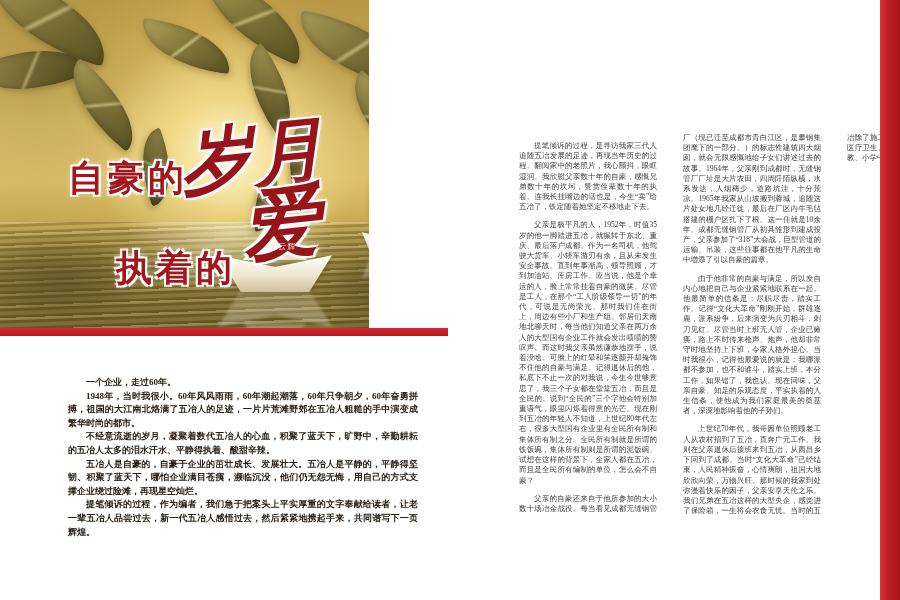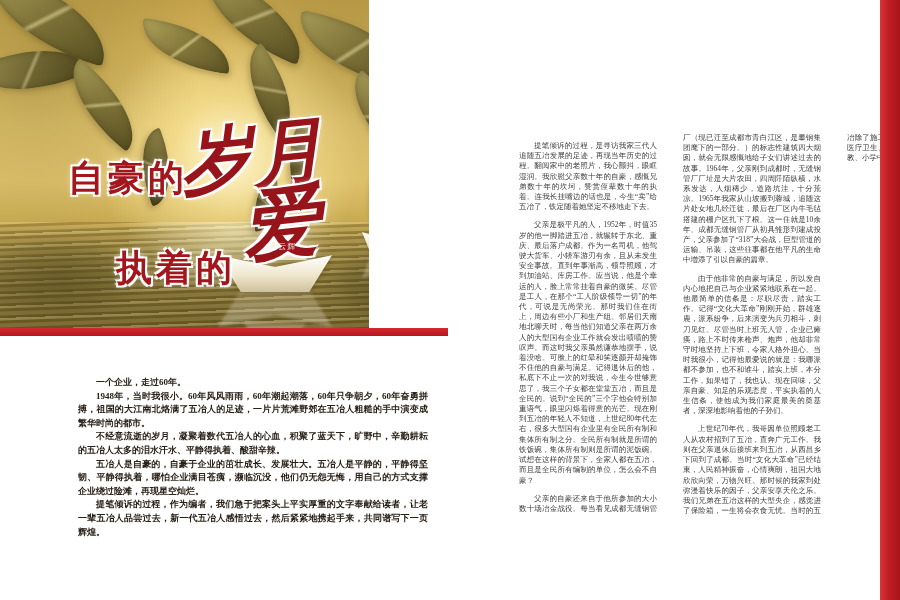--- a/index.html
+++ b/index.html
@@ -78,21 +78,21 @@
   .t1a{left:180px;top:120px;font-size:72px;transform:rotate(-6deg);font-family:"DejaVu Serif",serif;font-style:italic;color:#96141a;}
   .t2p{left:116px;top:214px;font-size:36px;letter-spacing:4px;margin-top:36px;}
   .t2a{left:242px;top:184px;font-size:78px;transform:rotate(-6deg);font-family:"DejaVu Serif",serif;font-style:italic;color:#96141a;}
   .byline{position:absolute;left:266px;top:241px;font-size:8px;letter-spacing:1px;color:rgba(255,255,255,.85);
     font-family:"Liberation Sans",sans-serif;}
   
   .bar-left{position:absolute;left:0;top:328px;width:448px;height:8px;background:linear-gradient(180deg,#d22a30,#b5171d);}
   .bar-right{position:absolute;left:880px;top:0;width:20px;height:600px;background:linear-gradient(90deg,#d8343a 0%,#c01d23 45%,#a8151a 100%);}
   
   .left-text{
-    position:absolute;left:78px;top:376px;width:350px;
+    position:absolute;left:68px;top:376px;width:350px;
     font-size:9px;line-height:13.6px;font-weight:700;color:#292017;text-align:justify;
   }
   .left-text p{margin:0;text-indent:2em;}
   
   .right-columns{
     position:absolute;left:511px;top:133px;width:318px;height:390px;
     column-count:2;column-gap:10px;column-fill:auto;
     font-size:7.5px;line-height:10.2px;color:#3b3b3b;text-align:justify;
   }
   .right-columns p{margin:8px;text-indent:2em;}
@@ -144,21 +144,21 @@
     <div class="title-word t2a">爱</div>
     <div class="byline">文/云辉</div>
   </div>
 
   <div class="bar-left"></div>
 
   <div class="left-text">
     <p>一个企业，走过60年。</p>
     <p>1948年，当时我很小。60年风风雨雨，60年潮起潮落，60年只争朝夕，60年奋勇拼搏，祖国的大江南北烙满了五冶人的足迹，一片片荒滩野郊在五冶人粗糙的手中演变成繁华时尚的都市。</p>
     <p>不经意流逝的岁月，凝聚着数代五冶人的心血，积聚了蓝天下，旷野中，辛勤耕耘的五冶人太多的泪水汗水、平静得执着、酸甜辛辣。</p>
-    <p>五冶人是自豪的，自豪于企业的茁壮成长、发展壮大。五冶人是平静的，平静得坚韧、平静得执着，哪怕企业满目苍痍，濒临沉没，他们仍无怨无悔，用自己的方式支撑企业绕过险滩，再现星空灿烂。</p>
+    <p>五冶人是自豪的，自豪于企业的茁壮成长、发展壮大。五冶人是平静的，平静得坚韧、积聚了蓝天下，哪怕企业满目苍痍，濒临沉没，他们仍无怨无悔，用自己的方式支撑企业绕过险滩，再现星空灿烂。</p>
     <p>提笔倾诉的过程，作为编者，我们急于把案头上平实厚重的文字奉献给读者，让老一辈五冶人品尝过去，新一代五冶人感悟过去，然后紧紧地携起手来，共同谱写下一页辉煌。</p>
   </div>
 </section>
 
 <section>
   <div class="right-columns">
     <p>提笔倾诉的过程，是寻访我家三代人追随五冶发展的足迹，再现当年历史的过程。翻阅家中的老照片，我心颤抖，眼眶湿润。我欣慰父亲数十年的自豪，感慨兄弟数十年的坎坷，赞赏侄辈数十年的执着。连我长挂嘴边的话也是，今生“卖”给五冶了，铁定随着她坚定不移地走下去。</p>
     <p>父亲是极平凡的人，1952年，时值35岁的他一脚踏进五冶，就辗转于东北、重庆、最后落户成都。作为一名司机，他驾驶大货车、小轿车游刃有余，且从未发生安全事故。直到年事渐高，领导照顾，才到加油站、库房工作。应当说，他是个幸运的人，脸上常常挂着自豪的微笑。尽管是工人，在那个“工人阶级领导一切”的年代，可说是无尚荣光。那时我们住在街上，周边有些小厂和生产组。邻居们天南地北聊天时，每当他们知道父亲在两万余人的大型国有企业工作就会发出啧啧的赞叹声。而这时我父亲虽然谦恭地摆手，说着没啥。可脸上的红晕和笑逐颜开却掩饰不住他的自豪与满足。记得退休后的他，私底下不止一次的对我说，今生今世够意思了，我三个子女都在堂堂五冶，而且是全民的。说到“全民的”三个字他会特别加重语气，眼里闪烁着得意的光芒。现在刚到五冶的年轻人不知道，上世纪80年代左右，很多大型国有企业里有全民所有制和集体所有制之分。全民所有制就是所谓的铁饭碗，集体所有制则是所谓的泥饭碗。试想在这样的背景下，全家人都在五冶，而且是全民所有编制的单位，怎么会不自豪？</p>
     <p>父亲的自豪还来自于他所参加的大小数十场冶金战役。每当看见成都无缝钢管厂（现已迁至成都市青白江区，是攀钢集团麾下的一部分。）的标志性建筑四大烟囱，就会无限感慨地给子女们讲述过去的故事。1964年，父亲刚到成都时，无缝钢管厂厂址是大片农田，四周阡陌纵横，水系发达，人烟稀少，道路坑洼，十分荒凉。1965年我家从山坡搬到蓉城，追随这片处女地几经迁徙，最后在厂区内牛毛毡搭建的棚户区扎下了根。这一住就是10余年。成都无缝钢管厂从初具雏形到建成投产，父亲参加了“318”大会战，巨型管道的运输、吊装，这些往事都在他平凡的生命中增添了引以自豪的篇章。</p>
     <p>由于他非常的自豪与满足，所以发自内心地把自己与企业紧紧地联系在一起。他最简单的信条是：尽职尽责，踏实工作。记得“文化大革命”刚刚开始，群雄逐鹿，派系纷争，后来演变为兵刃相斗，刺刀见红。尽管当时上班无人管，企业已瘫痪，路上不时传来枪声、炮声，他却非常守时地坚持上下班，令家人格外担心。当时我很小，记得他最爱说的就是：我哪派都不参加，也不和谁斗，踏实上班，本分工作，如果错了，我也认。现在回味，父亲自豪、知足的乐观态度，平实执着的人生信条，使他成为我们家庭最美的奠基者，深深地影响着他的子孙们。</p>

